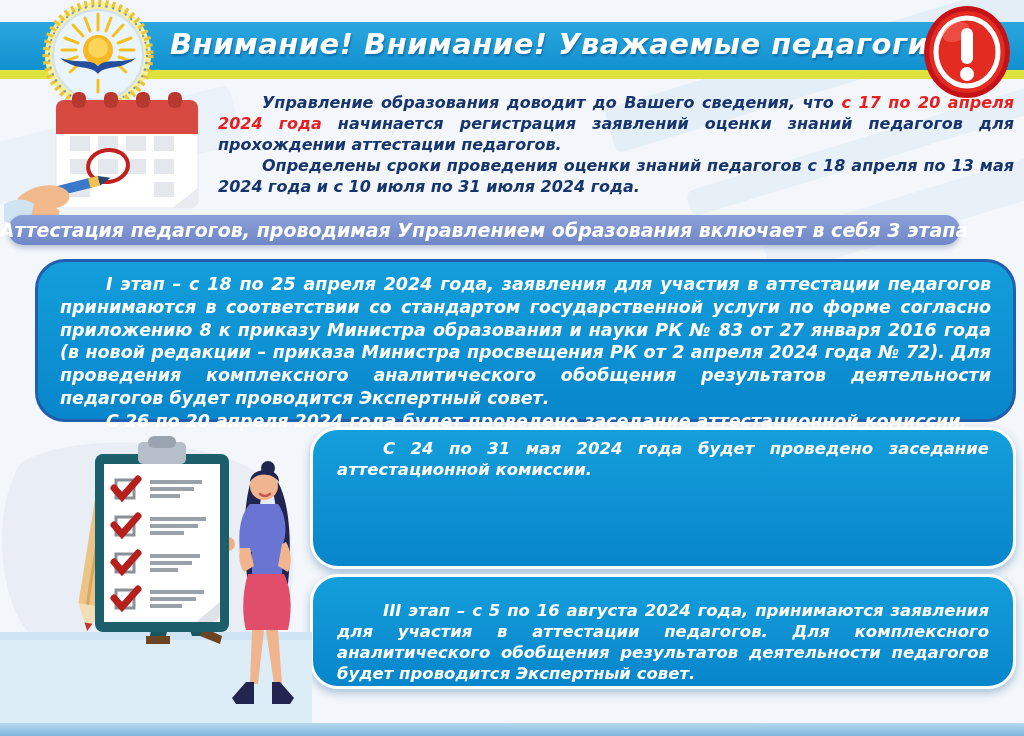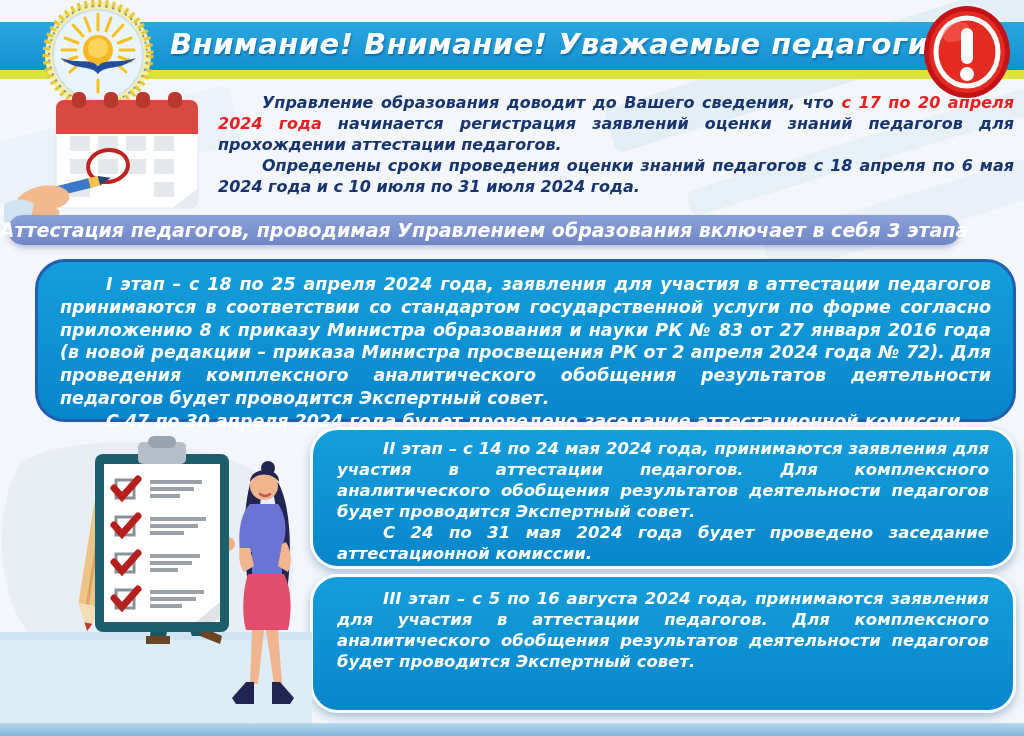--- a/index.html
+++ b/index.html
@@ -42,22 +42,22 @@
 
   
   .stage{position:absolute;color:#fff;font-weight:bold;font-style:italic;text-align:justify;
     background:linear-gradient(#149edb,#0886cb);box-sizing:border-box;}
   .stage p{margin:0;text-indent:46px;}
   .stage-1{left:35px;top:259px;width:981px;height:163px;border:3px solid #215fae;
     border-radius:30px;padding:11px 22px;font-size:17.5px;line-height:1.3;}
   .stage-2{left:310px;top:427px;width:706px;height:142px;border:3px solid #fdfefe;
     border-radius:28px;padding:9px 24px;font-size:16.5px;line-height:1.27;
     box-shadow:0 4px 9px rgba(25,90,150,.35);}
-  .stage-3{left:310px;top:574px;width:706px;height:139px;border:3px solid #fdfefe;
-    border-radius:28px;padding:12px 24px;font-size:16.5px;line-height:1.27;
+  .stage-3{left:310px;top:574px;width:706px;height:115px;border:3px solid #fdfefe;
+    border-radius:28px;padding:24px 24px;font-size:16.5px;line-height:1.27;
     box-shadow:0 4px 9px rgba(25,90,150,.35);font-style:italic;}
 
   
   .people{position:absolute;left:0;top:424px;width:312px;height:302px;}
   .bottom-bar{position:absolute;left:0;top:723px;width:1024px;height:13px;
     background:linear-gradient(#b7d9ee,#7fb5dc);}
 </style>
 </head>
 <body>
 
@@ -136,32 +136,31 @@
       <rect x="86" y="96" width="10" height="10" fill="#f2c14e"></rect>
       <path d="M96 96 l12 5 l-12 5 Z" fill="#25476f"></path>
       <rect x="22" y="94" width="14" height="14" rx="6" fill="#2c3a4f"></rect>
     </g>
     <path d="M14 112 C28 98 52 96 62 104 C70 110 64 120 52 122 C60 126 54 134 40 132 C24 130 10 126 14 112 Z" fill="#f2b98c"></path>
     <path d="M0 118 C10 112 22 112 30 118 L26 136 L0 136 Z" fill="#cfe3f2"></path>
   </svg>
 
   <div class="intro">
     <p><span>Управление образования доводит до Вашего сведения, что </span><span class="hl">с 17 по 20 апреля 2024 года</span><span> начинается регистрация заявлений оценки знаний педагогов для прохождении аттестации педагогов.</span></p>
-    <p>Определены сроки проведения оценки знаний педагогов с 18 апреля по 6 мая 2024 года и с 10 июля по 31 июля 2024 года.</p>
+    <p>Определены сроки проведения оценки знаний педагогов с 18 апреля по 13 мая 2024 года и с 10 июля по 31 июля 2024 года.</p>
   </div>
 
   <div class="banner">Аттестация педагогов, проводимая Управлением образования включает в себя 3 этапа</div>
 
   <div class="stage stage-1">
     <p>I этап – с 18 по 25 апреля 2024 года, заявления для участия в аттестации педагогов принимаются в соответствии со стандартом государственной услуги по форме согласно приложению 8 к приказу Министра образования и науки РК № 83 от 27 января 2016 года (в новой редакции – приказа Министра просвещения РК от 2 апреля 2024 года № 72). Для проведения комплексного аналитического обобщения результатов деятельности педагогов будет проводится Экспертный совет.</p>
-    <p>С 47 по 30 апреля 2024 года будет проведено заседание аттестационной комиссии.</p>
+    <p>С 26 по 20 апреля 2024 года будет проведено заседание аттестационной комиссии.</p>
   </div>
 
   <div class="stage stage-2">
-    <p>II этап – с 14 по 24 мая 2024 года, принимаются заявления для участия в аттестации педагогов. Для комплексного аналитического обобщения результатов деятельности педагогов будет проводится Экспертный совет.</p>
     <p>С 24 по 31 мая 2024 года будет проведено заседание аттестационной комиссии.</p>
   </div>
 
   <div class="stage stage-3">
     <p>III этап – с 5 по 16 августа 2024 года, принимаются заявления для участия в аттестации педагогов. Для комплексного аналитического обобщения результатов деятельности педагогов будет проводится Экспертный совет.</p>
   </div>
 
   <svg class="people" viewBox="0 0 312 302">
     <path d="M20 40 C-10 90 0 180 30 210 C80 250 240 240 280 200 C300 170 300 80 260 50 C200 10 60 10 20 40 Z" fill="#e9eef5"></path>
     <rect x="0" y="208" width="312" height="94" fill="#ddedf8"></rect>

